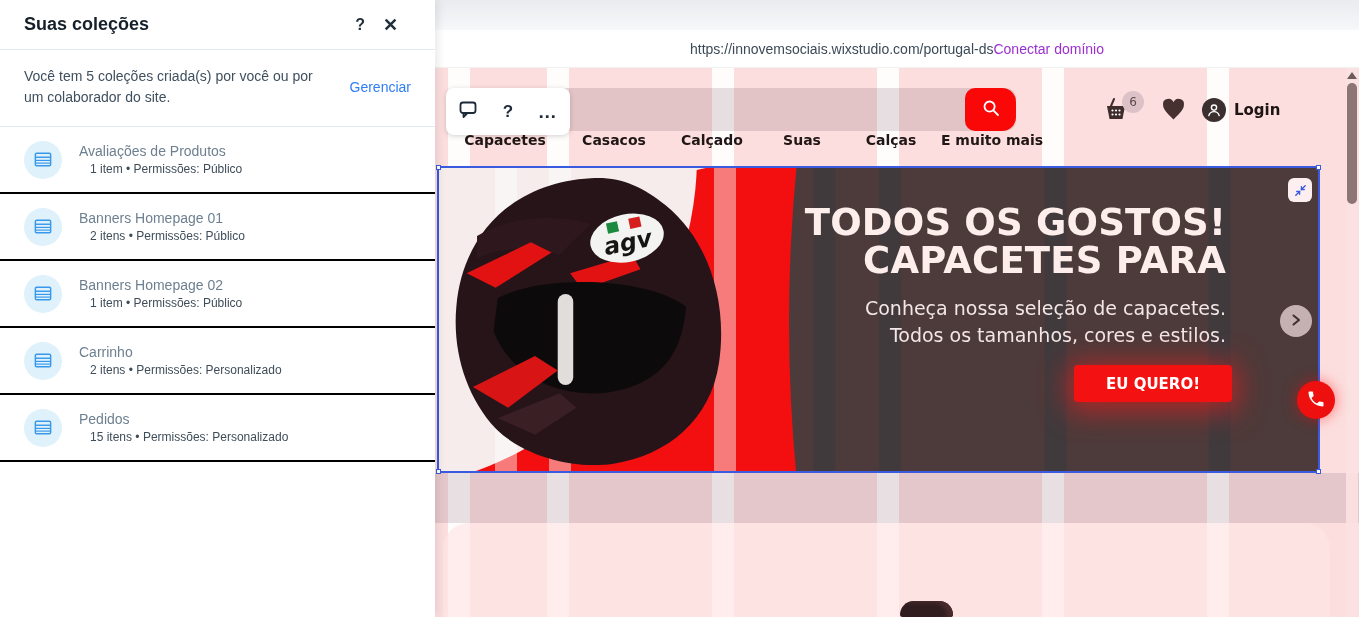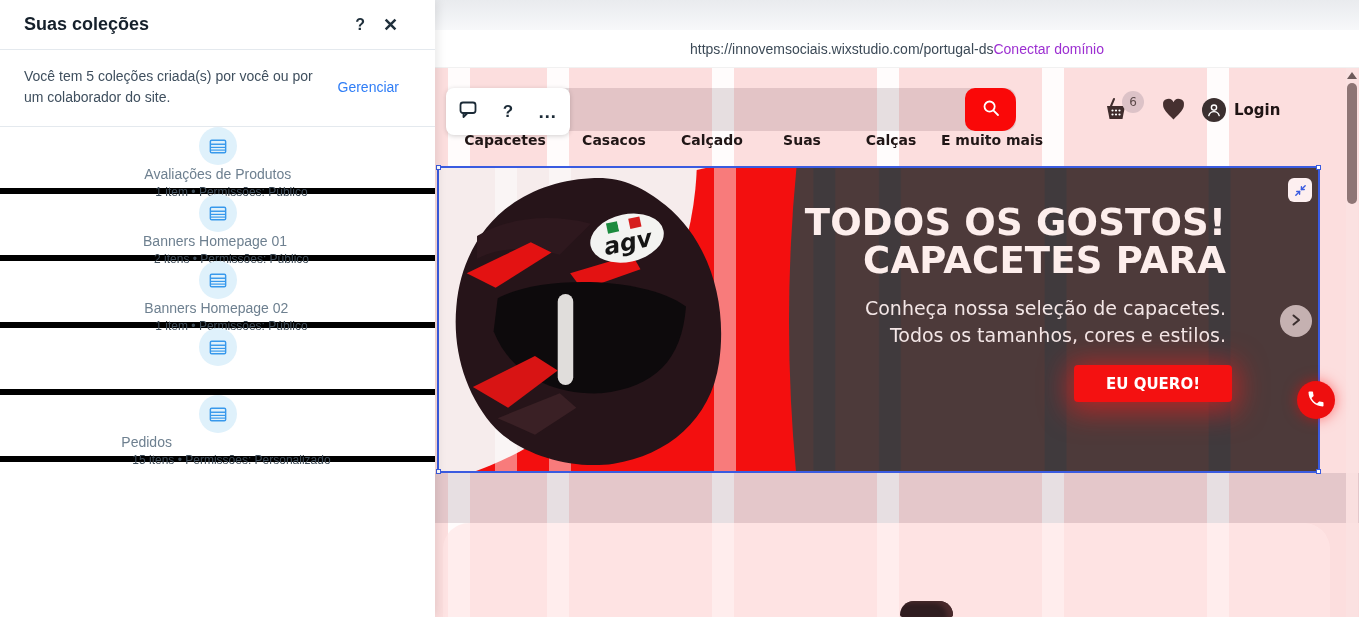--- a/index.html
+++ b/index.html
@@ -5,25 +5,25 @@
   * { margin:0; padding:0; box-sizing:border-box; }
   html,body { width:1359px; height:617px; overflow:hidden; font-family:"Liberation Sans",sans-serif; background:#fff; }
   .app { position:relative; width:1359px; height:617px; }
 
   
   .panel { position:absolute; left:0; top:0; width:435px; height:617px; background:#fff; z-index:30; box-shadow:2px 0 10px rgba(0,0,0,.10); }
   .panel-header { height:50px; display:flex; align-items:center; padding:0 35px 0 24px; border-bottom:1px solid #e4e9ee; }
   .panel-title { font-size:18px; font-weight:700; color:#15202b; flex:1; }
   .panel-actions { display:flex; align-items:center; gap:14px; }
   .icon-btn { background:none; border:none; cursor:pointer; font-size:16px; font-weight:700; color:#20303c; line-height:1; padding:2px; }
-  .panel-info { display:flex; align-items:center; padding:16px 36px 18px 24px; border-bottom:1px solid #e4e9ee; }
+  .panel-info { display:flex; align-items:center; padding:16px 24px 18px 24px; border-bottom:1px solid #e4e9ee; }
   .panel-info p { font-size:14px; line-height:21px; color:#3f4f5e; width:300px; }
   .manage-link { font-size:14px; color:#2f7df6; text-decoration:none; margin-left:auto; cursor:pointer; white-space:nowrap; }
   .collection-list { list-style:none; }
-  .collection-list li { height:67px; display:flex; align-items:center; padding:0 24px; border-bottom:6px solid #000000; cursor:pointer; background:#fff;flex-direction:column; }
+  .collection-list li { height:67px; display:flex; align-items:center; padding:0 24px; border-bottom:2px solid #000000; cursor:pointer; background:#fff; }
   .coll-icon { width:38px; height:38px; border-radius:50%; background:#dff1fb; display:flex; align-items:center; justify-content:center; flex:0 0 38px; }
   .coll-text { margin-left:17px; }
   .coll-name { font-size:14px; color:#6e8090; line-height:18px; }
   .coll-meta { font-size:12px; color:#3f4d59; line-height:16px; margin-top:1px;margin-left:11px; }
 
   
   .browser { position:absolute; left:435px; top:0; width:924px; height:617px; }
   .chrome-top { height:30px; background:linear-gradient(#e9ebee,#f7f8fa); }
   .url-bar { height:38px; background:#fff; display:flex; align-items:center; justify-content:center; font-size:14px; border-bottom:1px solid #f1f1f1; }
   .url-text { color:#3c4a57; }
@@ -138,20 +138,24 @@
       </li>
       <li>
         <span class="coll-icon">
           <svg width="18" height="17" viewBox="0 0 20 18">
               <rect x="1.5" y="2" width="17" height="14" rx="1.5" fill="none" stroke="#3899ec" stroke-width="1.6"></rect>
               <line x1="1.5" y1="6.5" x2="18.5" y2="6.5" stroke="#3899ec" stroke-width="1.6"></line>
               <line x1="1.5" y1="10" x2="18.5" y2="10" stroke="#3899ec" stroke-width="1.3"></line>
               <line x1="1.5" y1="13" x2="18.5" y2="13" stroke="#3899ec" stroke-width="1.3"></line>
             </svg>
         </span>
+        <div class="coll-text">
+          <div class="coll-name">Carrinho</div>
+          <div class="coll-meta">2 itens • Permissões: Personalizado</div>
+        </div>
       </li>
       <li>
         <span class="coll-icon">
           <svg width="18" height="17" viewBox="0 0 20 18">
               <rect x="1.5" y="2" width="17" height="14" rx="1.5" fill="none" stroke="#3899ec" stroke-width="1.6"></rect>
               <line x1="1.5" y1="6.5" x2="18.5" y2="6.5" stroke="#3899ec" stroke-width="1.6"></line>
               <line x1="1.5" y1="10" x2="18.5" y2="10" stroke="#3899ec" stroke-width="1.3"></line>
               <line x1="1.5" y1="13" x2="18.5" y2="13" stroke="#3899ec" stroke-width="1.3"></line>
             </svg>
         </span>

